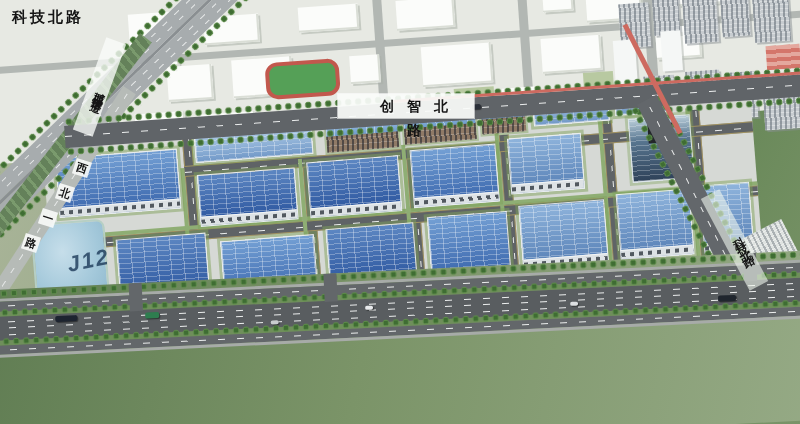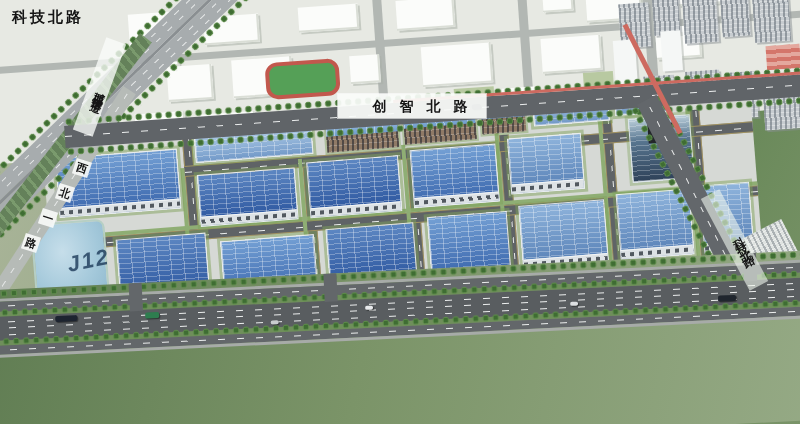--- a/index.html
+++ b/index.html
@@ -70,21 +70,21 @@
   .sw{position:absolute;left:0;right:0;background:#a7aba8}
   .bmed{position:absolute;left:0;right:0;background:#6f8f5b}
   .veh{position:absolute;border-radius:2px;box-shadow:1px 1px 1px rgba(0,0,0,.45)}
   .conn{position:absolute;width:13px;height:28px;top:0;background:#63676a}
   
   .lbl{position:absolute;background:rgba(249,251,248,.9);color:#151515;font-weight:bold;text-align:center;z-index:6}
   .vert{writing-mode:vertical-rl;text-orientation:upright}
   .title{position:absolute;left:12px;top:8px;font-size:15px;font-weight:bold;letter-spacing:3px;color:#141414;z-index:7}
   .lb-hw{left:89px;top:38px;width:21px;height:98px;transform:rotate(20deg);font-size:11px;letter-spacing:2px;padding-top:3px;background:rgba(250,252,250,.78)}
   .chip{width:16px;height:16px;font-size:11px;line-height:16px;transform:rotate(18deg);background:rgba(250,252,250,.88)}
-  .lb-czb{left:338px;top:94px;width:148px;height:24px;font-size:14px;line-height:24px;letter-spacing:13px;padding-left:29px;background:rgba(250,252,250,.93);box-shadow:0 0 0 1px rgba(255,255,255,.6)}
+  .lb-czb{left:338px;top:94px;width:136px;height:24px;font-size:14px;line-height:24px;letter-spacing:13px;padding-left:29px;background:rgba(250,252,250,.93);box-shadow:0 0 0 1px rgba(255,255,255,.6)}
   .lb-kjb{left:724px;top:188px;width:21px;height:104px;transform:rotate(-28deg);font-size:12px;letter-spacing:7px;padding-top:5px;background:rgba(240,246,238,.6)}
   .lb-cz{left:338px;top:348px;width:106px;height:23px;font-size:14px;line-height:23px;letter-spacing:16px;padding-left:16px;background:rgba(238,242,235,.85);box-shadow:0 0 0 1px rgba(255,255,255,.8)}
   .lb-j12{position:absolute;left:16px;top:108px;font-size:22px;font-weight:bold;font-style:italic;letter-spacing:2px;color:rgba(28,56,88,.8);transform:rotate(-7deg);z-index:2}
 </style>
 </head>
 <body>
 
 <div class="stage">
 
   <div class="abs city">

